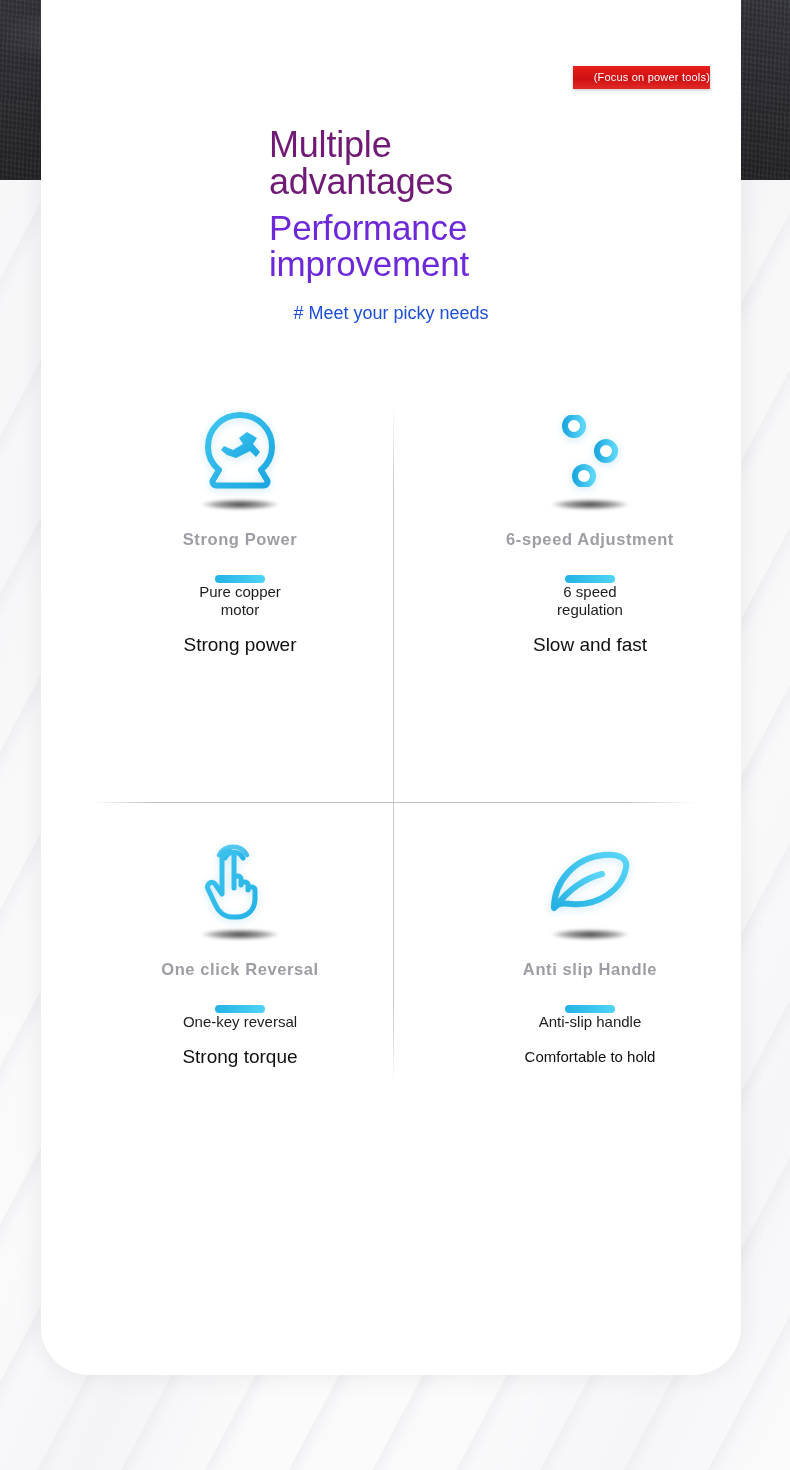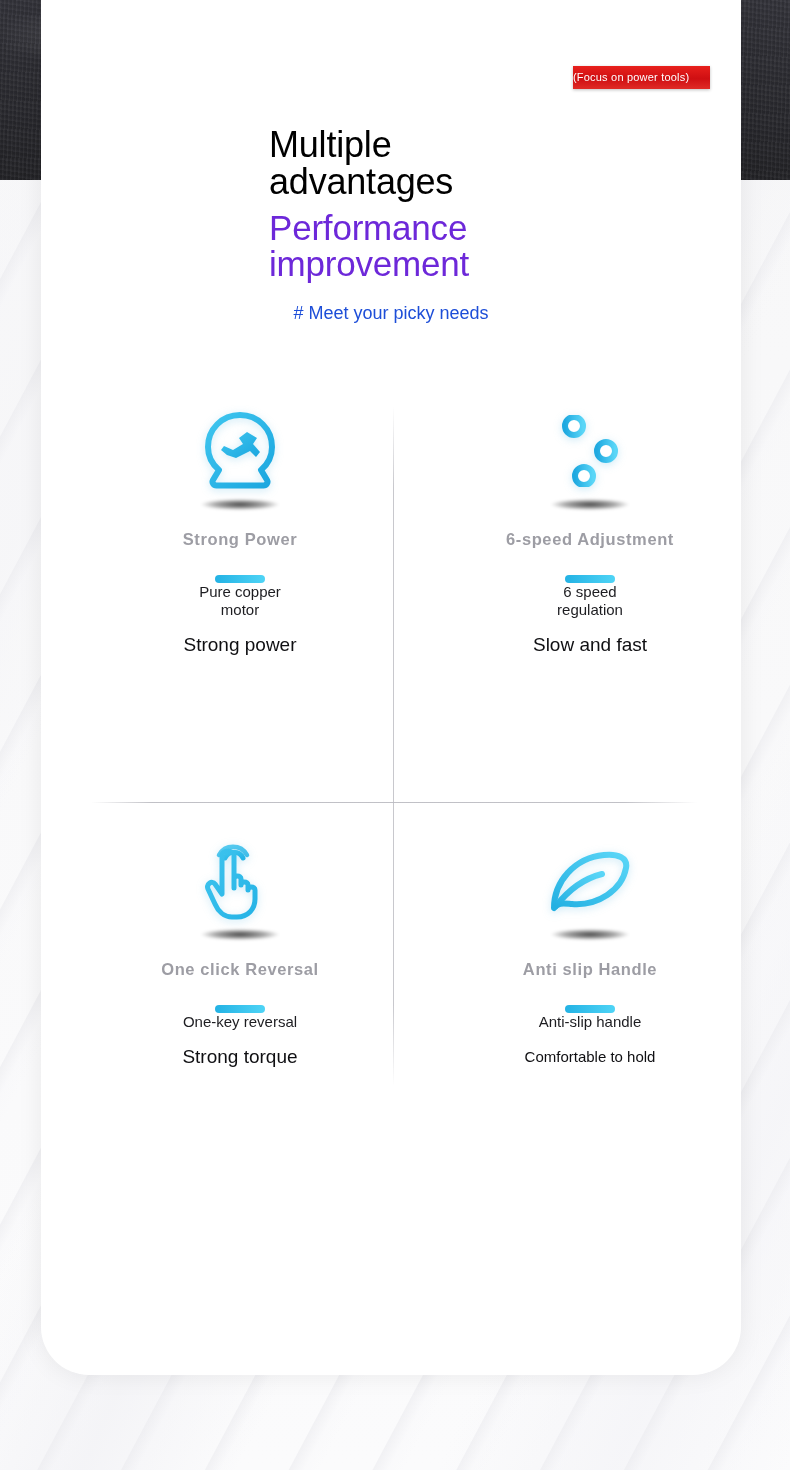--- a/index.html
+++ b/index.html
@@ -74,30 +74,30 @@
     border-radius:52px 52px 0 0;
   }
 
   
   .badge {
     position:absolute; right:31px; top:66px;
     width:137px; height:23px;
     background:linear-gradient(180deg,#e8201c 0%,#cf0f12 55%,#e02b26 100%);
     color:#ffffff;
     font-size:11px; line-height:23px;
-    text-align:left;
+    text-align:right;
     letter-spacing:0.2px;
     white-space:nowrap;
     box-shadow:0 1px 3px rgba(0,0,0,0.25);
   }
 
   
   .headings { position:absolute; left:228px; top:126px; width:270px; }
   .h-red {
-    color:#000000;
+    color:#701a75;
     font-size:36px; line-height:37px;
     font-weight:400;
     letter-spacing:-0.2px;
   }
   .h-black {
     color:#6d28d9;
     font-size:35px; line-height:36px;
     font-weight:400;
     letter-spacing:-0.2px;
     margin-top:10px;

